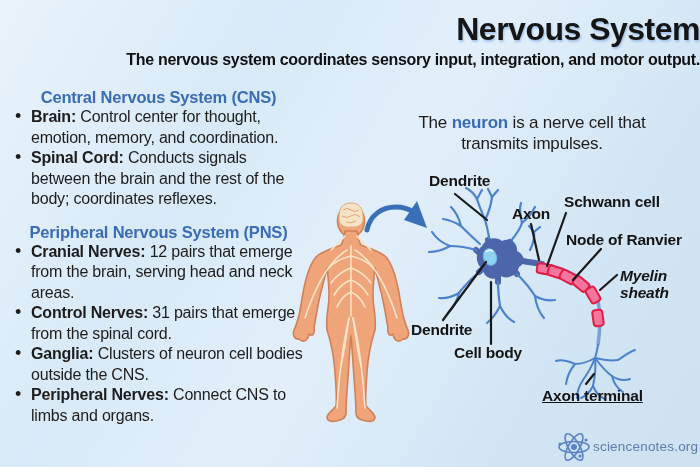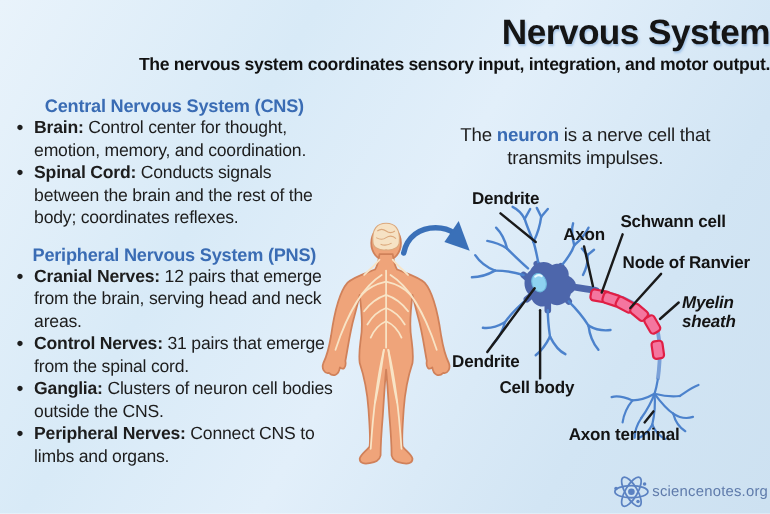--- a/index.html
+++ b/index.html
@@ -240,17 +240,17 @@
 
   <div class="caption"><span>The </span><span class="hl">neuron</span><span> is a nerve cell that transmits impulses.</span></div>
 
   <div class="nlabel" style="left:429px;top:172px;">Dendrite</div>
   <div class="nlabel" style="left:512px;top:205px;text-align:center;">Axon</div>
   <div class="nlabel" style="left:566px;top:231px;">Node of Ranvier</div>
   <div class="nlabel" style="left:564px;top:193px;">Schwann cell</div>
   <div class="nlabel wrap" style="left:620px;top:267px;width:60px;">Myelin sheath</div>
   <div class="nlabel" style="left:411px;top:321px;">Dendrite</div>
   <div class="nlabel" style="left:454px;top:344px;">Cell body</div>
-  <div class="nlabel" style="left:517px;top:387px;">Axon terminal</div>
+  <div class="nlabel" style="left:542px;top:387px;text-decoration:underline;">Axon terminal</div>
 
   <div class="brand-text">sciencenotes.org</div>
 
 </div>
 
 </body></html>

